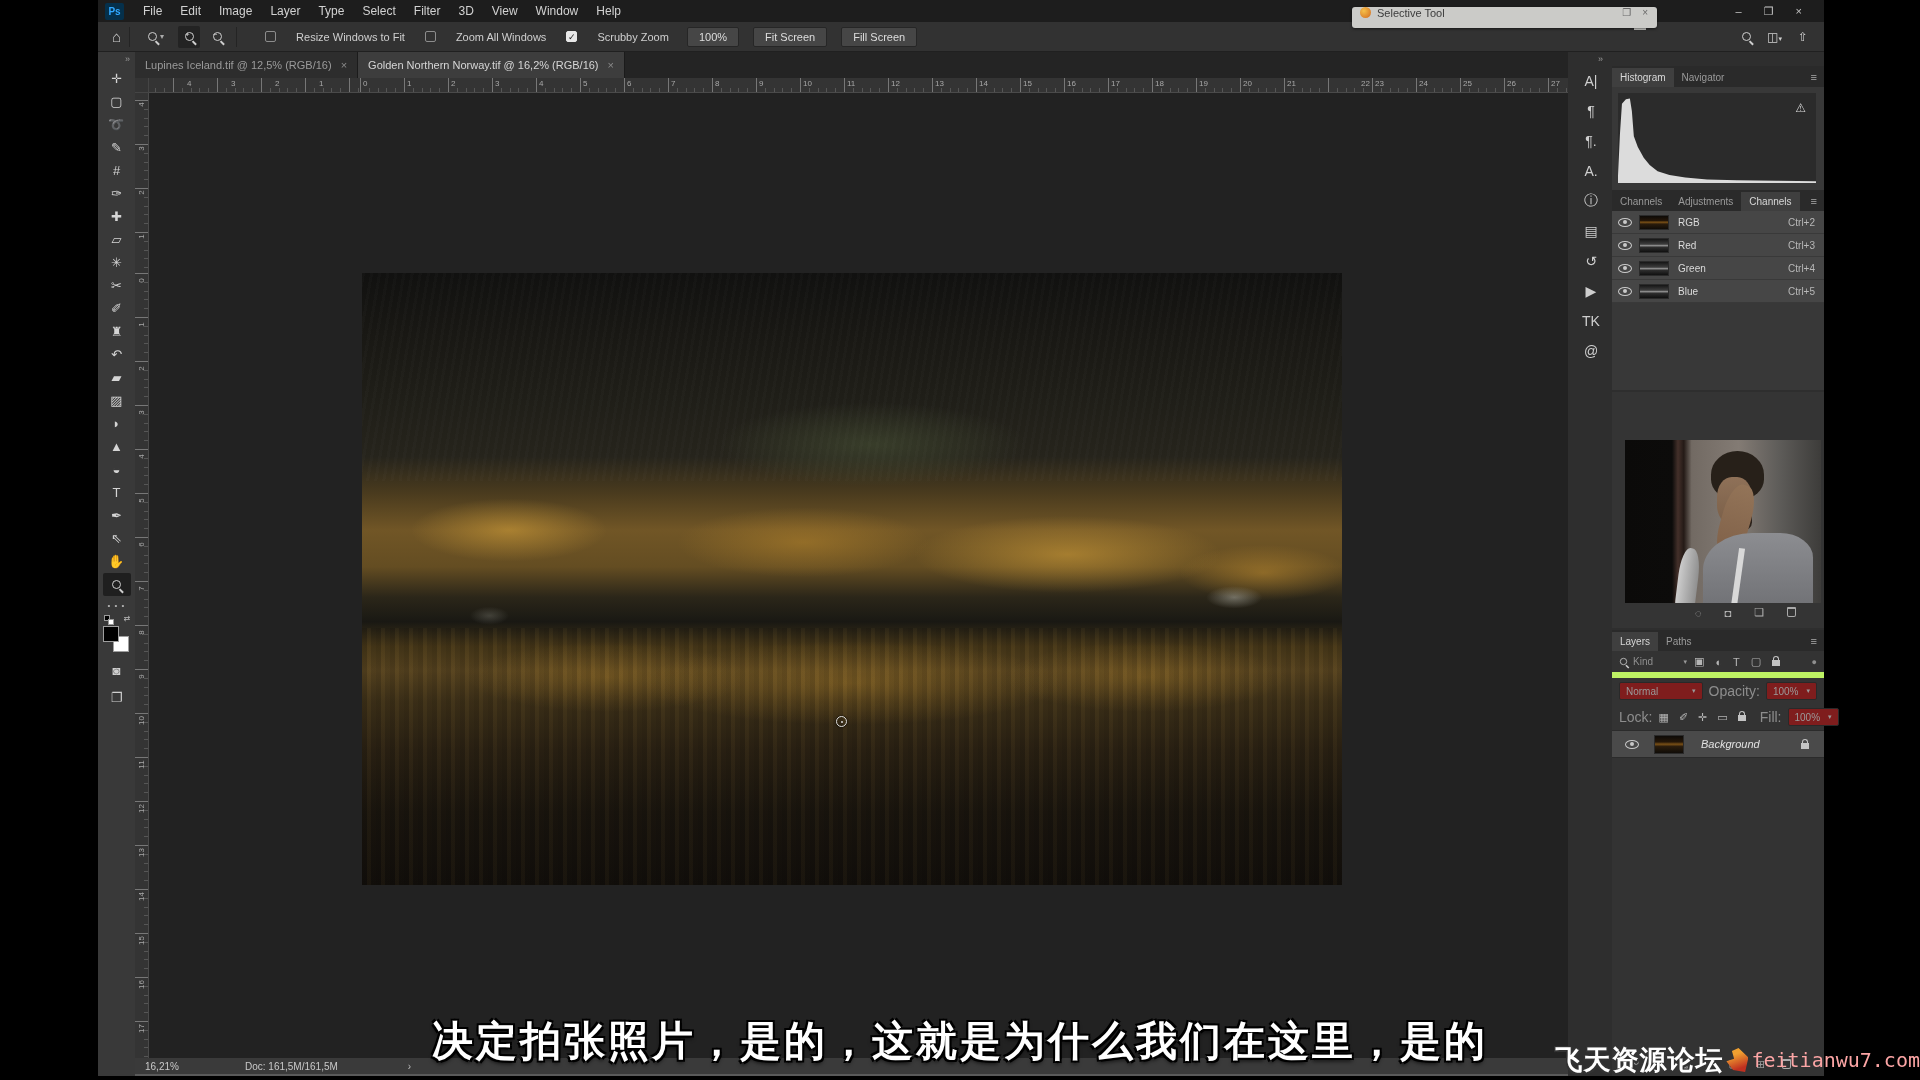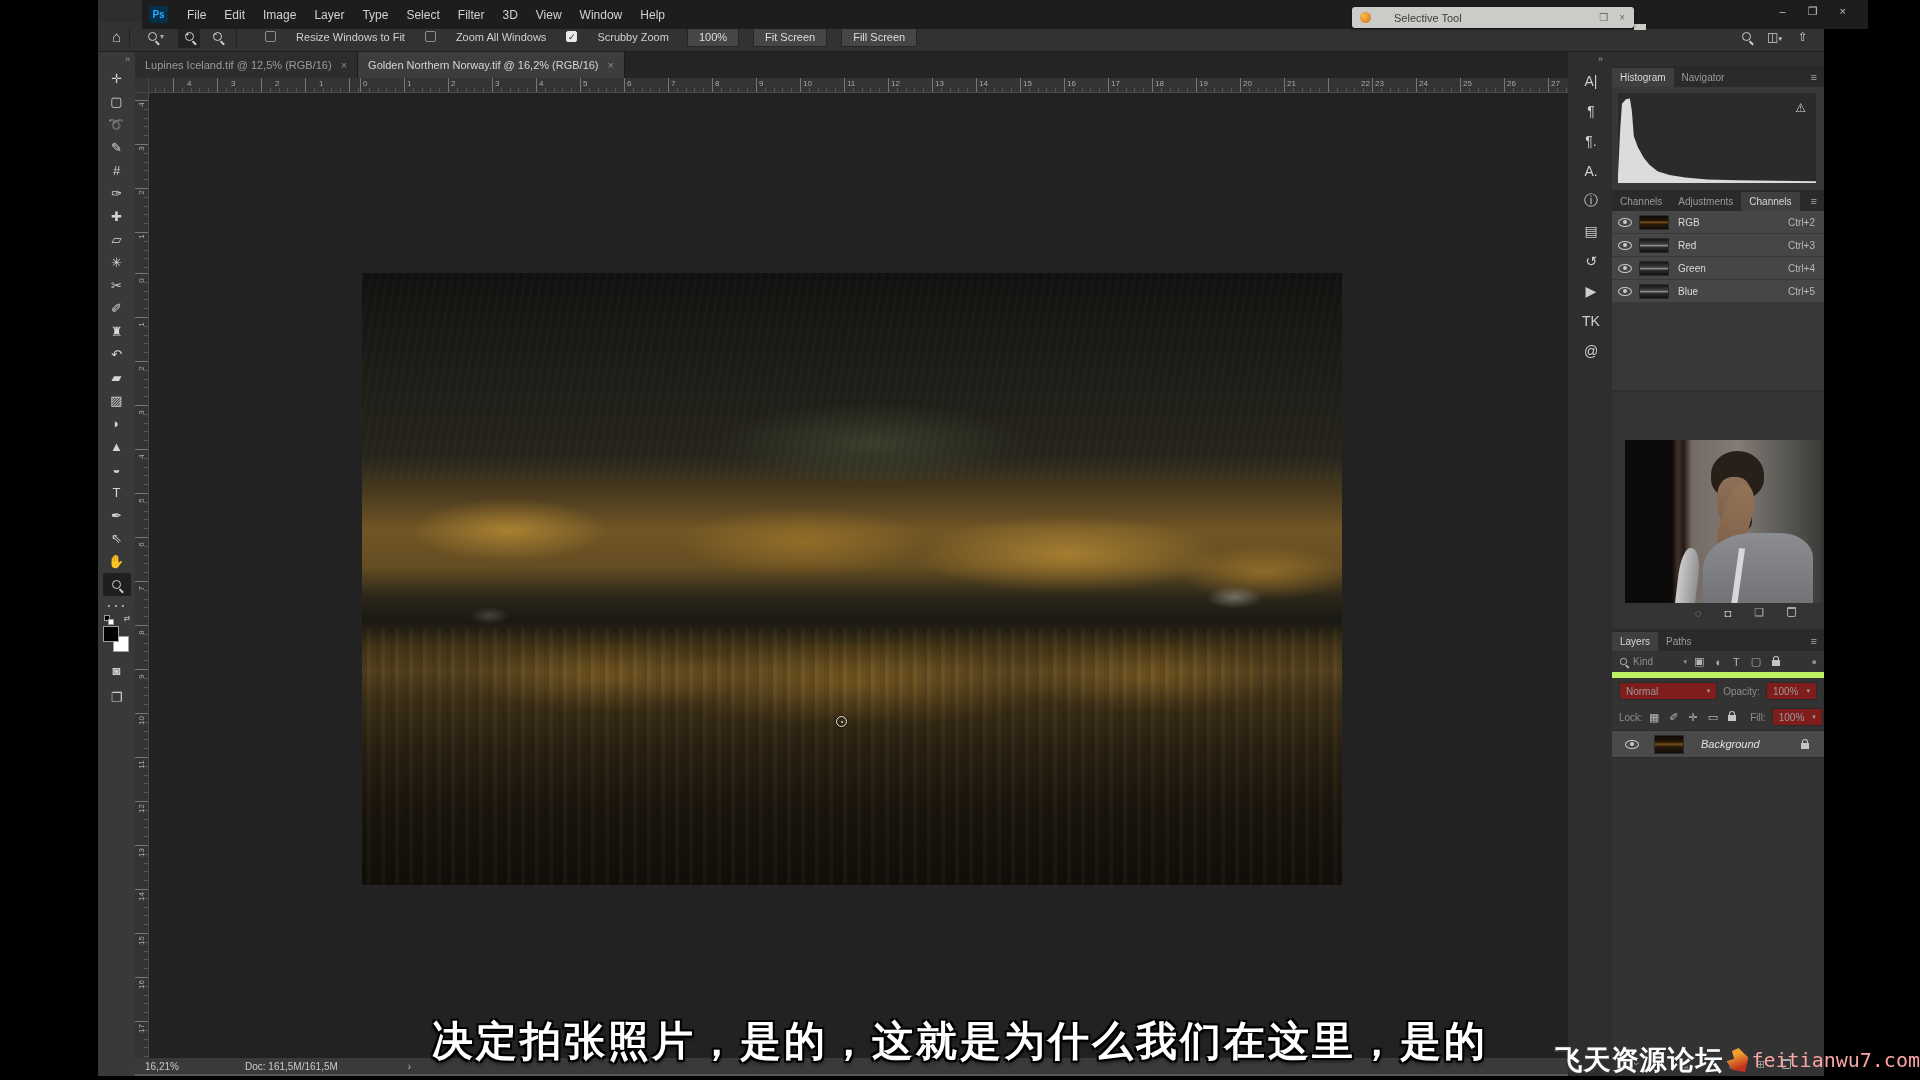--- a/index.html
+++ b/index.html
@@ -1,21 +1,21 @@
 <!DOCTYPE html>
 <html><head>
 <meta charset="utf-8">
 <style>
   html,body{margin:0;padding:0;background:#000;font-family:"Liberation Sans","DejaVu Sans",sans-serif;}
   #stage{position:relative;width:1920px;height:1080px;background:#000;overflow:hidden;}
   #stage div,#stage span,#stage nav{box-sizing:border-box;}
 
   
   #window{position:absolute;left:98px;top:0;width:1726px;height:1076px;background:#2e2e2e;}
-  #menubar{position:absolute;left:98px;top:0;width:1726px;height:29px;background:#1d1d1d;display:flex;align-items:center;z-index:5;margin-left:44px;}
+  #menubar{position:absolute;left:98px;top:0;width:1726px;height:22px;background:#1d1d1d;display:flex;align-items:center;z-index:5;}
   #pslogo{width:19px;height:17px;margin-left:7px;background:#05304b;color:#31a8ff;font-size:10px;font-weight:bold;display:flex;align-items:center;justify-content:center;border-radius:2px;}
   #menus{display:flex;margin-left:10px;}
   .menu-item{padding:0 9px;font-size:12px;color:#d2d2d2;line-height:22px;}
   #wincontrols{position:absolute;right:22px;top:0;display:flex;gap:22px;color:#c5c5c5;font-size:11px;line-height:22px;}
 
   #optionsbar{position:absolute;left:98px;top:22px;width:1726px;height:30px;background:#323232;border-bottom:1px solid #202020;display:flex;align-items:center;z-index:4;}
   .osep{width:1px;height:20px;background:#242424;margin:0 8px;}
   #homeico{font-size:15px;color:#cfcfcf;margin-left:14px;}
   .magico{width:9px;height:9px;border:1.5px solid #cfcfcf;border-radius:50%;position:relative;display:inline-block;}
   .magico::after{content:'';position:absolute;width:5px;height:1.5px;background:#cfcfcf;bottom:-3px;right:-4px;transform:rotate(45deg);}
@@ -120,21 +120,21 @@
   
   #layerspanel{left:1612px;top:630px;width:212px;height:446px;background:#333;}
   #lp-filter{display:flex;align-items:center;height:27px;padding:0 7px;gap:7px;border-bottom:6px solid #bef264;}
   #kindbox{display:flex;align-items:center;gap:5px;font-size:10px;color:#8f8f8f;width:68px;}
   .magico-sm{transform:scale(.8);}
   .lp-ficon{font-size:11px;color:#b5b5b5;}
   #lp-fdot{margin-left:auto;color:#8f8f8f;font-size:9px;}
   .lp-row{display:flex;align-items:center;height:26px;padding:0 7px;gap:6px;}
   .selbox{background:#7f1d1d;border:1px solid #292929;border-radius:2px;font-size:10px;color:#9a9a9a;padding:2px 6px;display:flex;gap:8px;align-items:center;height:18px;}
   #blendbox{width:104px;}
-  .dimlab{font-size:10px;color:#8d8d8d;}
+  .dimlab{font-size:14px;color:#8d8d8d;}
   .caret{font-size:7px;color:#9a9a9a;margin-left:auto;}
   .lockico{width:8px;height:6px;background:#c4c4c4;position:relative;margin-top:3px;display:inline-block;flex:none;}
   .lockico::before{content:'';position:absolute;left:1px;top:-4px;width:4px;height:4px;border:1.5px solid #c4c4c4;border-bottom:none;border-radius:3px 3px 0 0;}
   .trashico{width:9px;height:10px;border:1px solid #aaa;border-top:2px solid #aaa;border-radius:1px 1px 2px 2px;display:inline-block;}
   #bglayer{height:28px;background:#4a4a4a;display:flex;align-items:center;padding:0 7px;gap:8px;border-top:1px solid #2b2b2b;border-bottom:1px solid #2b2b2b;}
   #bgthumb{width:30px;height:19px;}
   #bgname{font-size:11px;font-style:italic;color:#e2e2e2;}
   #bglockwrap{margin-left:auto;margin-right:8px;}
   #lp-bottom{position:absolute;bottom:5px;left:16px;display:flex;gap:17px;color:#9a9a9a;font-size:11px;align-items:center;}
 
@@ -144,21 +144,21 @@
   .wc{position:absolute;}
   #wc-hair{left:44%;top:7%;width:27%;height:29%;background:#272019;border-radius:50% 50% 42% 42%;}
   #wc-face{left:47%;top:23%;width:18%;height:29%;background:linear-gradient(180deg,#8f7158,#7a5f48);border-radius:42%;}
   #wc-arm{left:49%;top:27%;width:15%;height:46%;background:linear-gradient(180deg,#937458,#7f6048);transform:rotate(16deg);border-radius:42%;}
   #wc-beard{left:50%;top:41%;width:15%;height:15%;background:#2c221b;border-radius:35%;}
   #wc-hoodie{left:40%;top:57%;width:56%;height:50%;background:linear-gradient(180deg,#8c8d91,#6e6f73);border-radius:45% 30% 0 0;}
   #wc-strap{left:56%;top:66%;width:3%;height:36%;background:#d8d8d8;transform:rotate(8deg);}
   #wc-mic{left:27%;top:66%;width:10%;height:38%;background:linear-gradient(90deg,#cdcdcd,#8f8f8f);border-radius:45% 45% 15% 15%;transform:rotate(7deg);}
 
   
-  #floatwin{position:absolute;left:1352px;top:7px;width:282px;height:21px;background:#cbcbc8;border-radius:3px;display:flex;align-items:center;box-shadow:0 1px 3px rgba(0,0,0,.55);z-index:9;gap:17px;}
+  #floatwin{position:absolute;left:1352px;top:7px;width:305px;height:21px;background:#cbcbc8;border-radius:3px;display:flex;box-shadow:0 1px 3px rgba(0,0,0,.55);z-index:9;}
   #fw-ico{width:11px;height:11px;border-radius:50%;background:radial-gradient(circle at 35% 35%,#f5c04a,#d2691e);margin:0 6px 0 8px;flex:none;}
   #fw-title{font-size:11px;color:#3c3c3c;}
   #fw-btns{margin-left:auto;display:flex;gap:11px;margin-right:9px;color:#6a6a6a;font-size:10px;}
   #fw-notch{position:absolute;left:1634px;top:24px;width:12px;height:6px;background:#cbcbc8;z-index:8;}
 
   
   #subtitle{position:absolute;left:0;top:1014px;width:1920px;text-align:center;font-size:41px;font-weight:bold;color:#fff;letter-spacing:3px;z-index:10;
     text-shadow:-2px -2px 0 #000,2px -2px 0 #000,-2px 2px 0 #000,2px 2px 0 #000,0 3px 4px rgba(0,0,0,.8);}
   #watermark{position:absolute;right:0px;top:1042px;display:flex;align-items:center;gap:3px;z-index:11;}
   #wm-site{font-size:27px;font-weight:bold;color:#fff;letter-spacing:1px;

